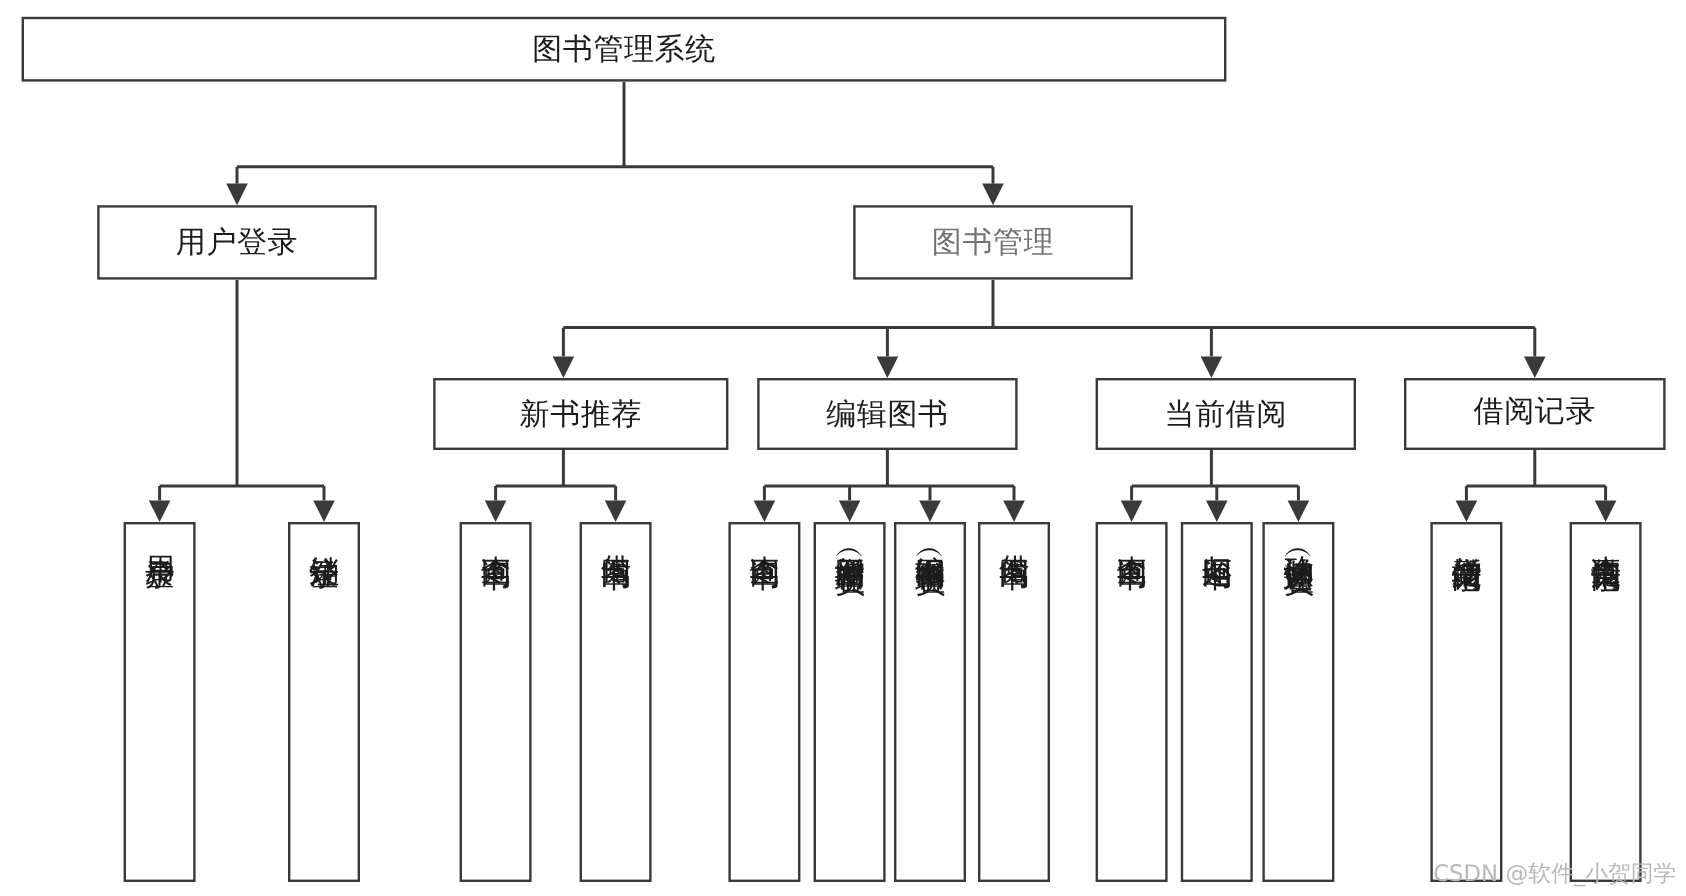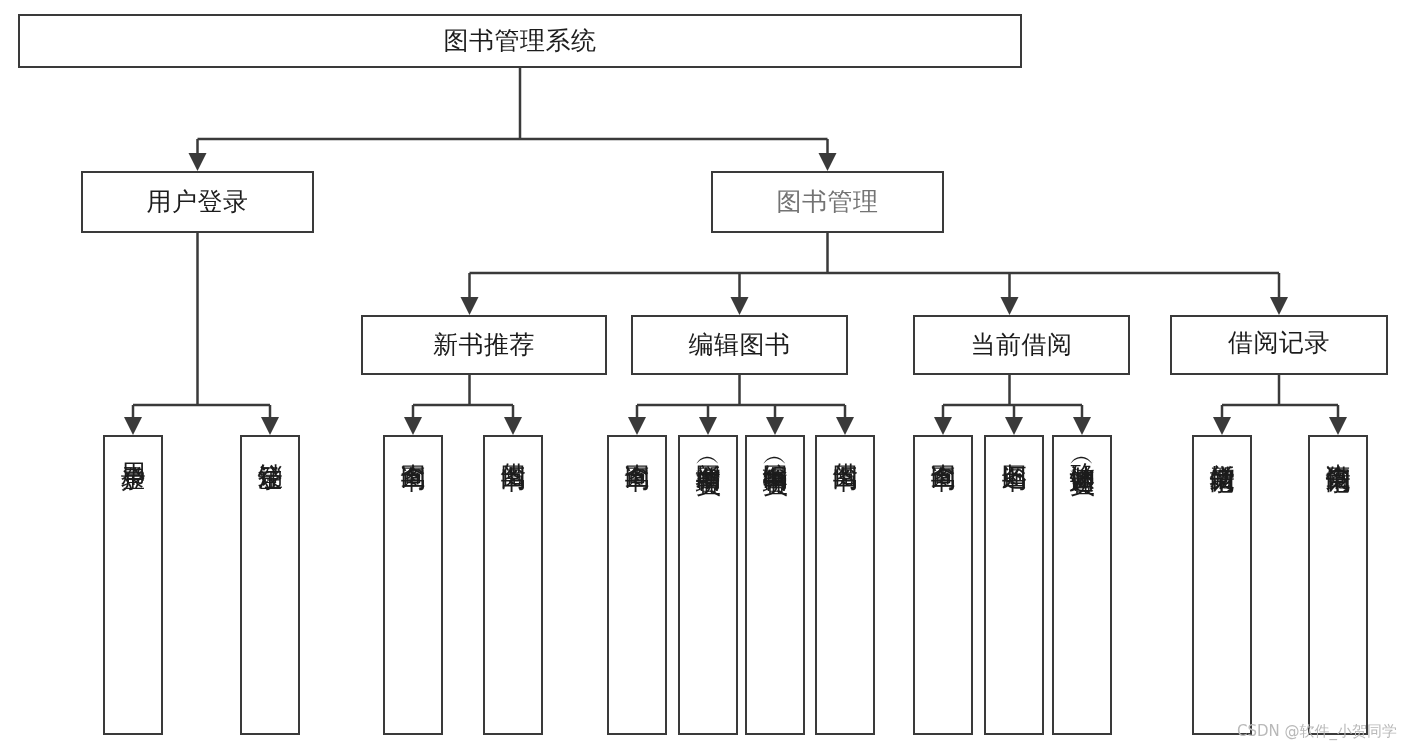--- a/index.html
+++ b/index.html
@@ -57,21 +57,21 @@
     font-size: 25px;
     line-height: 1.02;
     letter-spacing: 1.5px;
   }
   .node.root .label { font-size: 25px; }
 
   #watermark {
     position: absolute;
     right: 8px;
     bottom: 6px;
-    font-size: 15px;
+    font-size: 19px;
     color: #b9b9b9;
     white-space: nowrap;
     z-index: 5;
     font-family: "DejaVu Sans", "Liberation Sans", sans-serif;
   }
 </style>
 </head>
 <body>
 
 <div id="canvas">

